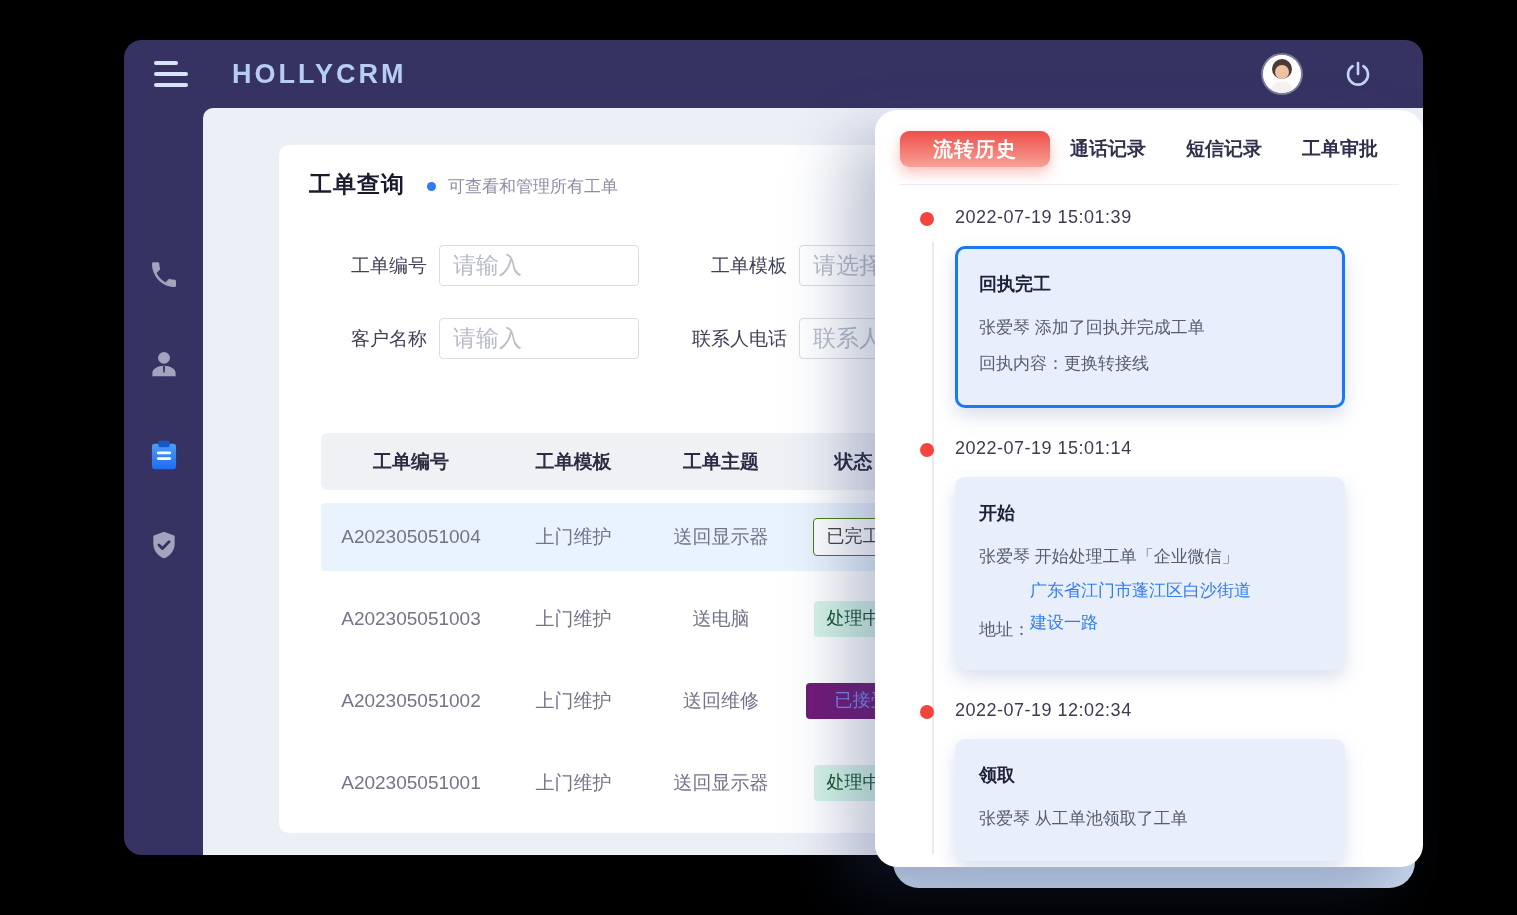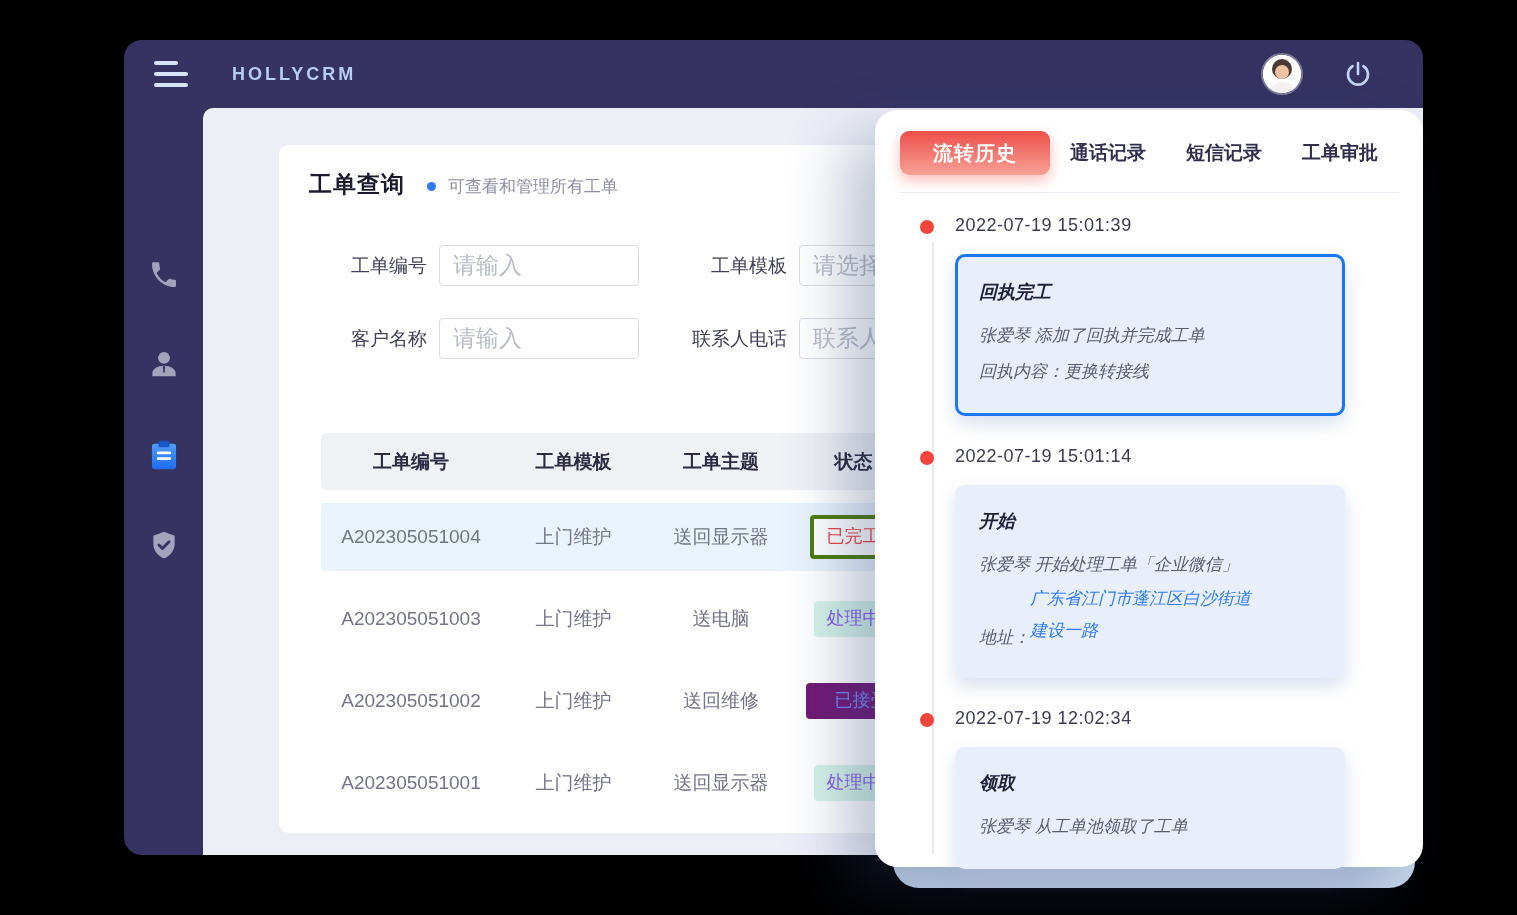--- a/index.html
+++ b/index.html
@@ -10,21 +10,21 @@
   
   .main-window { position:absolute; left:124px; top:40px; width:1299px; height:815px;
                  background:#363363; border-radius:18px; overflow:hidden; }
   .app-header { position:absolute; top:0; left:0; right:0; height:68px;
                 display:flex; align-items:center; }
   .hamburger { margin-left:30px; width:34px; cursor:pointer; }
   .hamburger span { display:block; height:4px; border-radius:2px; background:#d7e4f8; margin-bottom:7px; }
   .hamburger span:nth-child(1){ width:24px; }
   .hamburger span:nth-child(2){ width:34px; }
   .hamburger span:nth-child(3){ width:34px; margin-bottom:0; }
-  .brand { margin-left:44px; font-size:18px; font-weight:bold; color:#b7cdf2; letter-spacing:3px; }
+  .brand { margin-left:44px; font-size:27px; font-weight:bold; color:#b7cdf2; letter-spacing:3px; }
   .header-right { margin-left:auto; margin-right:50px; display:flex; align-items:center; gap:42px; }
   .avatar { width:38px; height:38px; border-radius:50%; background:#fff; overflow:hidden; box-shadow:0 0 0 2px rgba(255,255,255,.35); }
   .power-btn { width:30px; height:30px; display:flex; align-items:center; justify-content:center; }
 
   
   .sidebar { position:absolute; top:68px; left:0; width:79px; bottom:0;
              display:flex; flex-direction:column; align-items:center;
              padding-top:150px; gap:56px; }
   .side-item { width:34px; height:34px; display:flex; align-items:center; justify-content:center; }
 
@@ -55,46 +55,46 @@
   .t-head { display:flex; align-items:center; height:57px; background:#eff1f5; border-radius:6px;
             font-size:19px; font-weight:bold; color:#2b2b42; margin-bottom:13px; }
   .t-row { display:flex; align-items:center; height:68px; margin-bottom:14px;
            font-size:19px; color:#73738a; border-radius:4px; cursor:pointer; }
   .t-row.selected { background:#e9f3fd; }
   .c1 { width:180px; text-align:center; }
   .c2 { width:145px; text-align:center; }
   .c3 { width:150px; text-align:center; }
   .c4 { width:115px; text-align:center; }
   .badge { display:inline-block; padding:7px 13px; border-radius:4px; font-size:18px; line-height:1.2; }
-  .badge-done { background:#fff; border:4px solid #4d7c0f; color:#ef4444; }
-  .badge-processing { background:#d5f4e7; color:#8b5cf6; }
+  .badge-done { background:#fff; border:1px solid #4d7c0f; color:#404040; }
+  .badge-processing { background:#d5f4e7; color:#14532d; }
   .badge-accepted { background:#701a75; color:#7787f2;padding-left:29px; }
 
   
   .panel-backing { position:absolute; left:893px; top:560px; width:522px; height:328px;
                    background:#c7d7ec; border-radius:26px; }
   .overlay-panel { position:absolute; left:875px; top:110px; width:548px; height:757px;
                    background:#fff; border-radius:22px;
                    box-shadow:-30px 25px 60px rgba(40,60,110,.30); }
   .panel-tabs { display:flex; align-items:center; padding:21px 0 0 25px; }
-  .tab-pill { width:150px; height:44px; border-radius:9px; display:flex; align-items:center; justify-content:center;
+  .tab-pill { width:150px; height:36px; border-radius:9px; display:flex; align-items:center; justify-content:center;
               background:linear-gradient(180deg,#ee4f49 0%,#f7a197 100%);
               color:#fff; font-size:20px; font-weight:bold; letter-spacing:1px; cursor:pointer;
               box-shadow:0 6px 14px rgba(240,80,70,.35); }
   .tab { width:116px; text-align:center; font-size:19px; font-weight:bold; color:#30304e; cursor:pointer; }
   .divider { height:1px; background:#ebedf4; margin:17px 24px 0 25px; }
 
   .v-line { position:absolute; left:57px; top:132px; width:2px; height:612px; background:#e9e9f1; }
   .timeline { position:relative; padding:22px 28px 0 80px; }
   .t-entry { position:relative; margin-bottom:30px; }
   .t-entry::before { content:''; position:absolute; left:-35px; top:5px; width:14px; height:14px;
                      border-radius:50%; background:#f4453c; }
   .t-time { font-size:18px; color:#3b3b52; margin-bottom:18px; letter-spacing:.5px; }
   .t-card { width:390px; background:#e9eefb; border-radius:10px; padding:24px;
-            box-shadow:0 8px 18px rgba(170,185,215,.45); cursor:pointer;font-style:italic; }
+            box-shadow:0 8px 18px rgba(170,185,215,.45); cursor:pointer; }
   .t-card.highlight { border:3px solid #1a78f2; padding:23px 21px; background:#e8eefb; }
   .t-card-title { font-size:18px; font-weight:bold; color:#20203a; margin-bottom:14px; }
   .t-card-line { font-size:17px; color:#5a5a70; line-height:36px; }
   .addr-row { display:flex; font-size:17px; line-height:32px; }
   .addr-label { color:#5a5a70; white-space:nowrap;margin-top:39px; }
   .addr-value { color:#2e7cf0; }
 </style>
 </head>
 <body>
 

